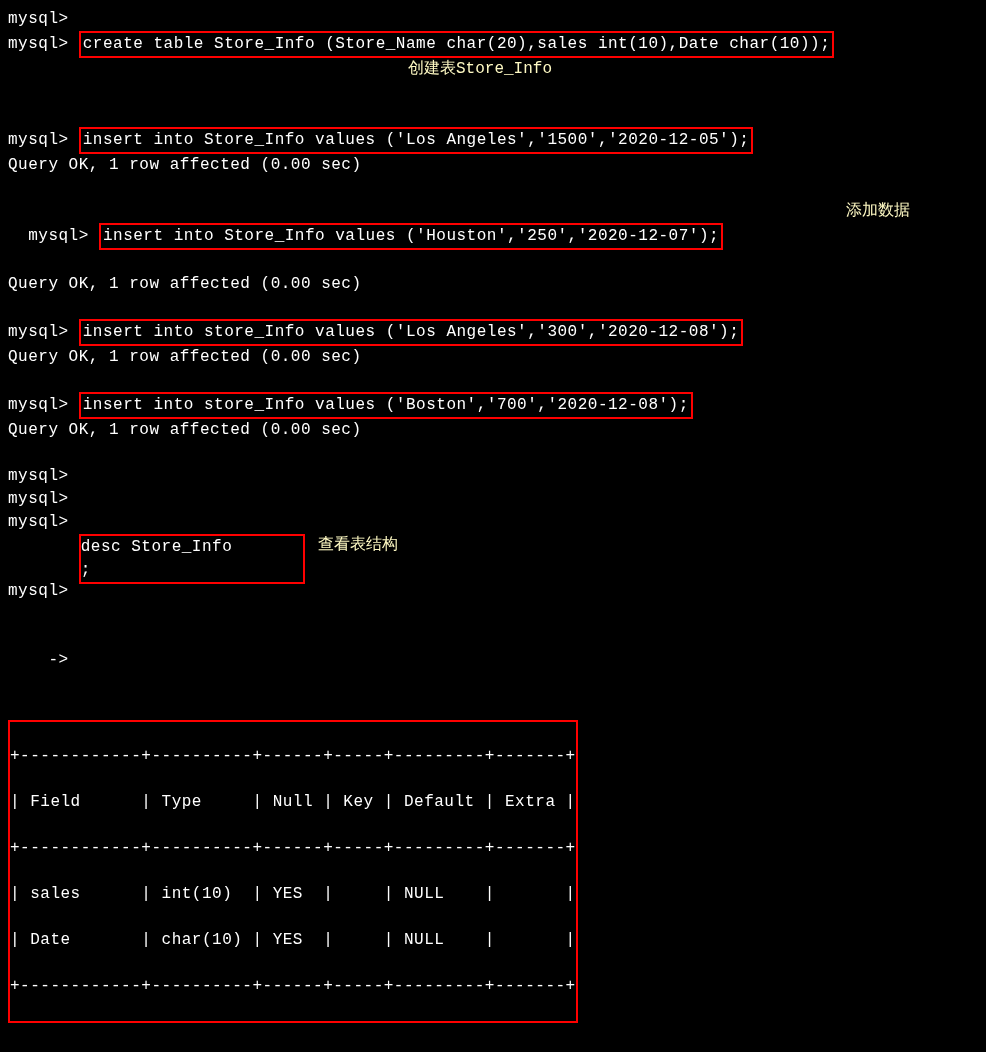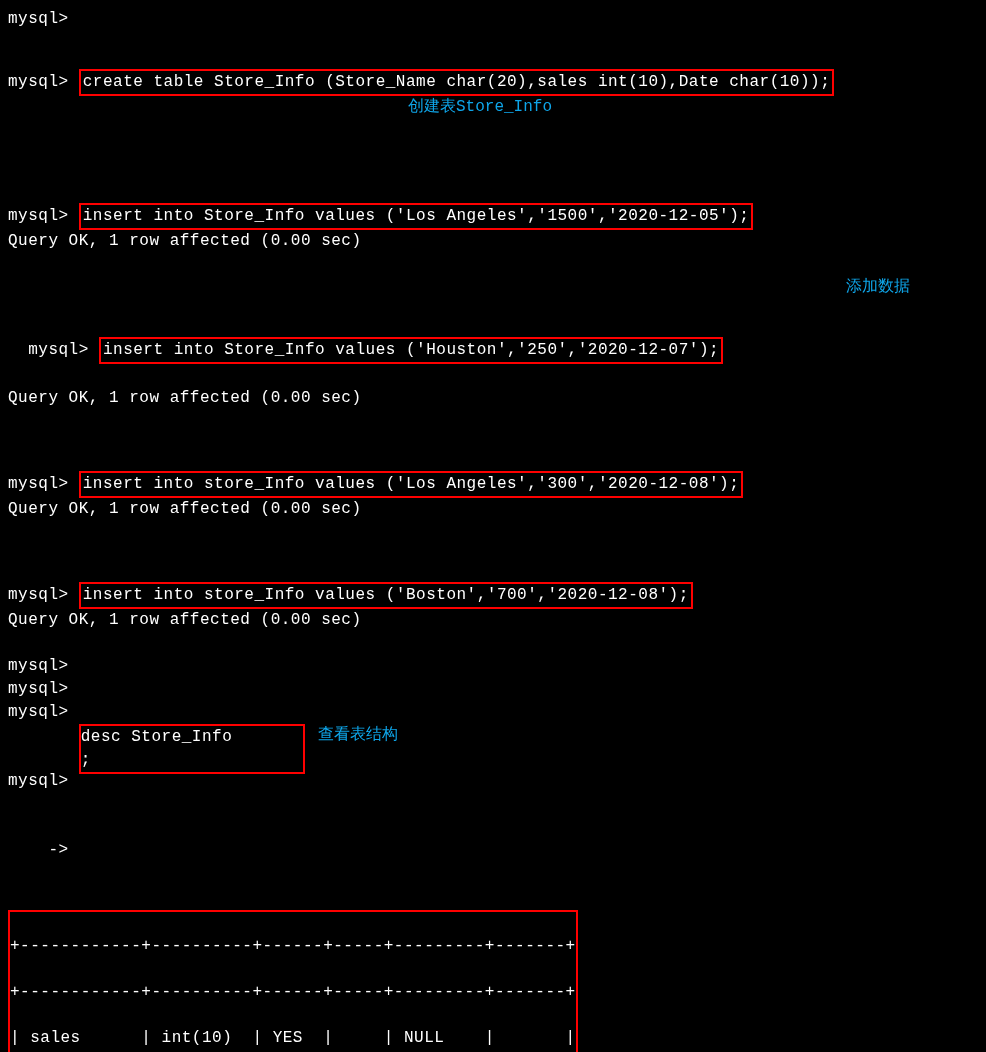--- a/index.html
+++ b/index.html
@@ -15,31 +15,30 @@
     box-sizing: border-box;
     position: relative;
   }
   .line { white-space: pre; position: relative; }
   .boxed {
     border: 2px solid #ff0000;
     padding: 0 2px;
     display: inline-block;
     white-space: pre;
     box-sizing: border-box;
-    margin-top: 38px;
   }
   .boxed-block {
     border: 2px solid #ff0000;
     display: inline-block;
     white-space: pre;
     padding: 0 0;
     box-sizing: border-box;
   }
   .anno {
-    color: #0ea5e9;
+    color: #fef9c3;
     position: absolute;
     white-space: nowrap;
     font-family: "Microsoft YaHei","PingFang SC","Courier New",monospace;
     letter-spacing: 0;
   }
 </style>
 </head>
 <body>
 
 
@@ -98,20 +97,21 @@
     </div>
     <div class="boxed-block"><span>desc Store_Info</span>       
 <span>;</span>                    </div>
   </div>
   <span class="anno" style="left:310px; top:0;">查看表结构</span>
 </div>
 
 
 <div class="boxed-block" style="margin-top:2px;">
 <div class="line">+------------+----------+------+-----+---------+-------+</div>
+<div class="line">| Field      | Type     | Null | Key | Default | Extra |</div>
 <div class="line">+------------+----------+------+-----+---------+-------+</div>
 <div class="line">| sales      | int(10)  | YES  |     | NULL    |       |</div>
 <div class="line">| Date       | char(10) | YES  |     | NULL    |       |</div>
 <div class="line">+------------+----------+------+-----+---------+-------+</div>
 </div>
 
 
 
 
 

